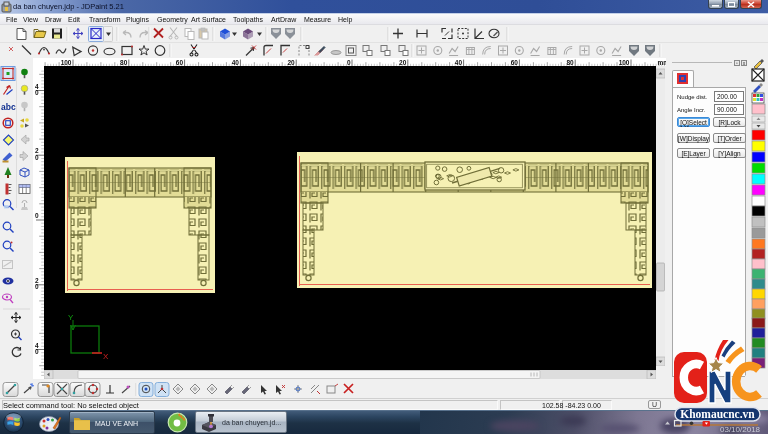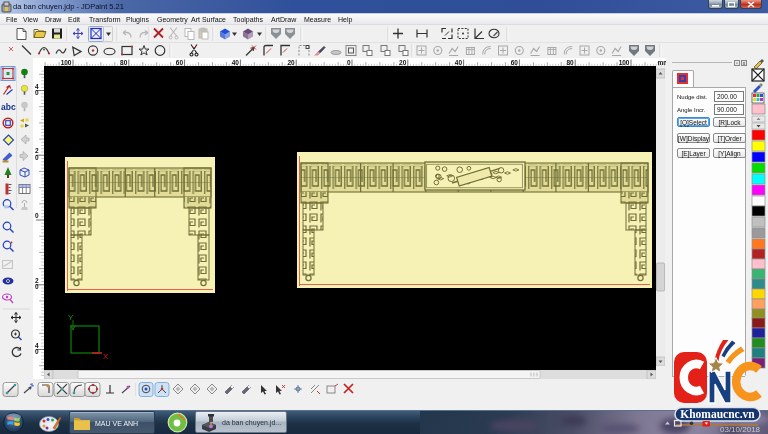--- a/index.html
+++ b/index.html
@@ -1106,20 +1106,28 @@
         <path d="M7 7 L10 10" stroke="#c03030" stroke-width="1"></path>
       </g>
       <g transform="translate(327,3)">
         <rect x="0" y="2" width="8" height="7" fill="none" stroke="#888" stroke-width="1"></rect>
         <path d="M8 2 L11 0" stroke="#c03030" stroke-width="0.9"></path>
       </g>
       <g transform="translate(344,3)">
         <path d="M0 0 L9 9 M9 0 L0 9" stroke="#c82020" stroke-width="1.7"></path>
       </g>
     </svg>
+  <div class="abs" id="status">
+    <div style="position:absolute;left:2px;top:1px;width:496px;height:10px;border:1px solid #c4c4c4;border-bottom-color:#fafafa;border-right-color:#fafafa"></div>
+    <div style="position:absolute;left:500px;top:1px;width:60px;height:10px;border:1px solid #c4c4c4;border-bottom-color:#fafafa;border-right-color:#fafafa"></div>
+    <div style="position:absolute;left:562px;top:1px;width:50px;height:10px;border:1px solid #c4c4c4;border-bottom-color:#fafafa;border-right-color:#fafafa"></div>
+    <div class="stext">Select command tool: No selected object</div>
+    <div class="coords">102.58 -84.23 0.00</div>
+    <div class="ubox">U</div>
+  </div>
   <div class="abs" id="taskbar">
       <div style="position:absolute;left:420px;top:0;width:348px;height:24px;background:linear-gradient(100deg,#22364c 0%,#2c3c52 25%,#4e4f68 45%,#7d7792 62%,#8d86a2 78%,#746d89 92%,#5f5878 100%);"></div>
       <div style="position:absolute;left:470px;top:2px;width:298px;height:22px;filter:blur(3px);">
         <div style="position:absolute;left:20px;top:8px;width:50px;height:12px;background:#4a4460;border-radius:50%"></div>
         <div style="position:absolute;left:90px;top:4px;width:26px;height:10px;background:#3c3a55;border-radius:50%"></div>
         <div style="position:absolute;left:130px;top:12px;width:40px;height:9px;background:#565070;border-radius:50%"></div>
         <div style="position:absolute;left:190px;top:6px;width:30px;height:16px;background:#4c4666;border-radius:50%"></div>
         <div style="position:absolute;left:240px;top:2px;width:60px;height:10px;background:#8c84a4;border-radius:50%"></div>
         <div style="position:absolute;left:250px;top:14px;width:24px;height:8px;background:#3a3852;border-radius:50%"></div>
       </div>

